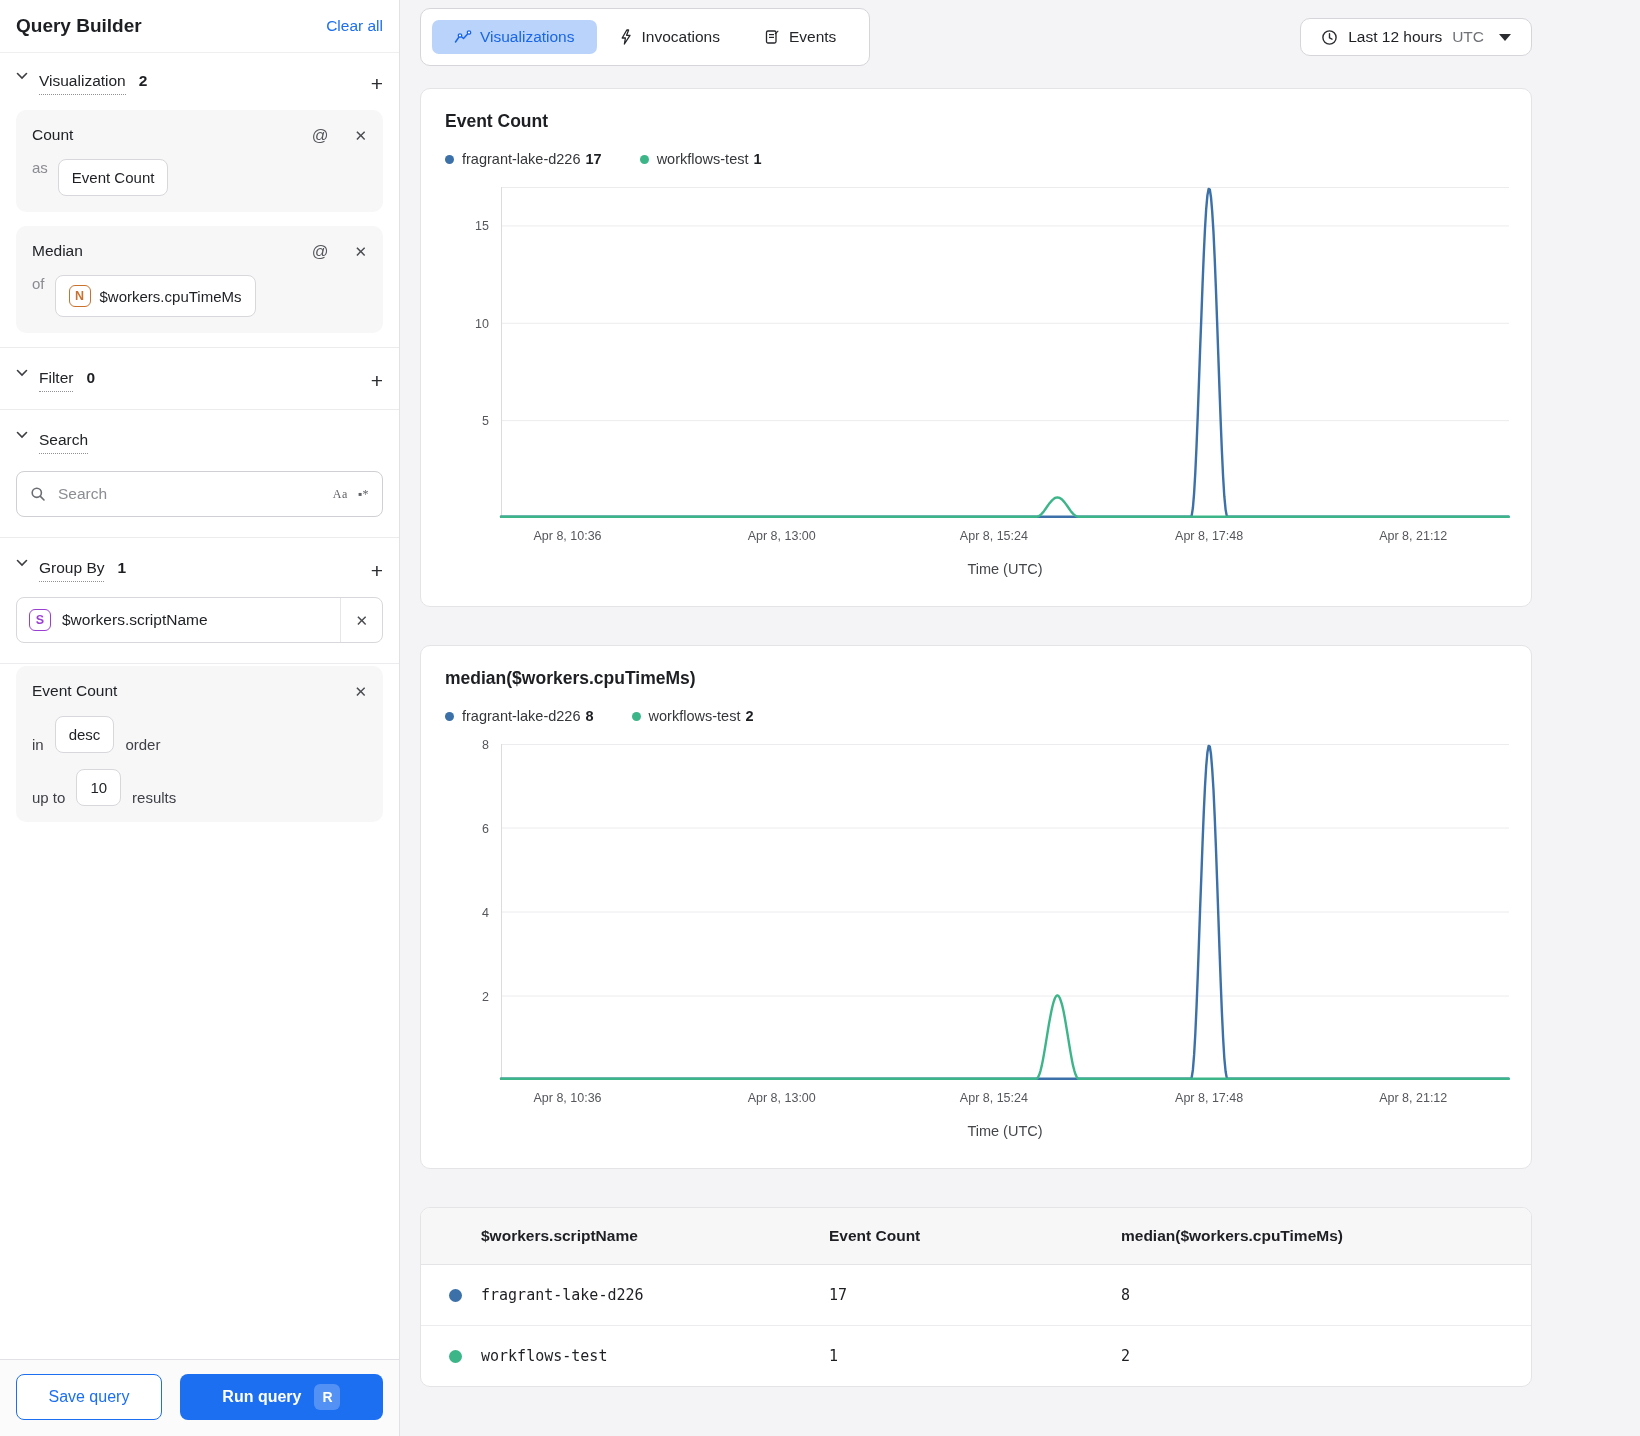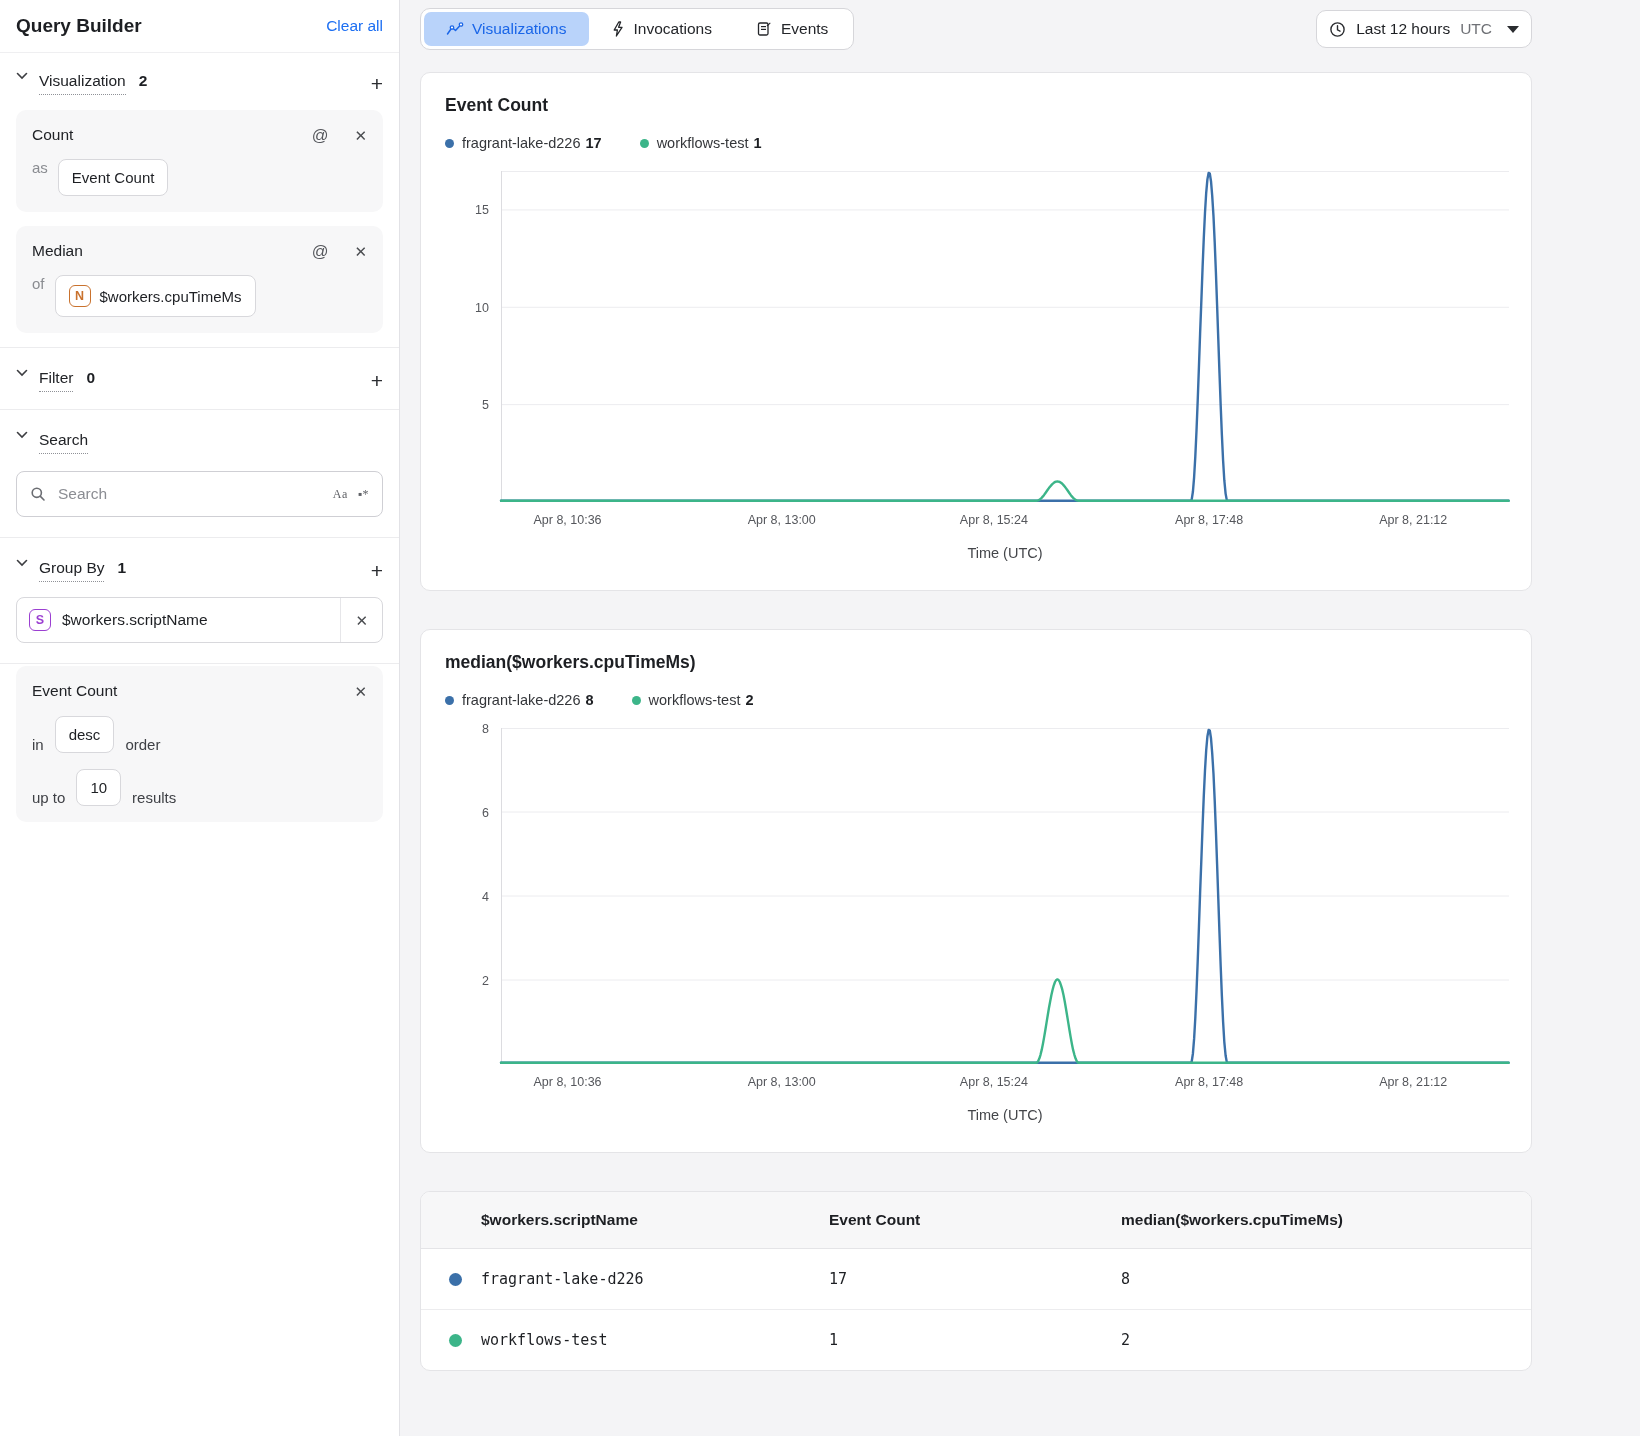--- a/index.html
+++ b/index.html
@@ -44,24 +44,24 @@
   .gb-close { border-left:1px solid #e6e6e9; align-self:stretch; display:flex; align-items:center; padding:0 14px; }
   .o-row { display:flex; align-items:flex-end; gap:11px; margin-top:16px; font-size:15px; }
   .sb-footer { border-top:1px solid #e2e2e6; background:#fbfbfc; padding:14px 16px 16px; display:flex; gap:18px; }
   .btn { height:46px; border-radius:8px; font-size:16px; cursor:pointer; font-family:inherit; }
   .btn.secondary { flex:1; background:#fff; border:1px solid #1d6ff2; color:#1d6ff2; }
   .btn.primary { flex:1.45; background:#1d6ff2; border:none; color:#fff; font-weight:600; display:flex; align-items:center; justify-content:center; gap:13px; }
   .kbd { background:rgba(255,255,255,.24); border-radius:6px; width:26px; height:26px; display:inline-flex; align-items:center; justify-content:center; font-size:14px; font-weight:600; }
   
   .main { flex:1; padding:8px 108px 0 20px; overflow:hidden; }
   .topbar { display:flex; align-items:center; justify-content:space-between; margin-bottom:22px; }
-  .tabs { display:flex; background:#fff; border:1px solid #d6d6da; border-radius:10px; padding:3px; }
+  .tabs { display:flex; background:#fff; border:1px solid #d6d6da; border-radius:10px; padding:11px; }
   .tab { display:flex; align-items:center; gap:9px; padding:8px 22px; font-size:15.5px; color:#24262a; border-radius:7px; cursor:pointer; }
   .tab.active { background:#b9d3fa; color:#1a66e8; }
-  .time-btn { display:flex; align-items:center; gap:10px; background:#fff; border:1px solid #d6d6da; border-radius:10px; padding:9px 12px; font-size:15.5px; color:#1d1f23; cursor:pointer; font-family:inherit; }
+  .time-btn { display:flex; align-items:center; gap:10px; background:#fff; border:1px solid #d6d6da; border-radius:10px; padding:9px 20px; font-size:15.5px; color:#1d1f23; cursor:pointer; font-family:inherit; }
   .time-btn .tz { color:#6f7176; }
   .caret { width:0; height:0; border-left:6px solid transparent; border-right:6px solid transparent; border-top:7px solid #2a2c30; margin-left:5px; }
   .panel { background:#fff; border:1px solid #e4e4e7; border-radius:10px; }
   .chart-panel { padding:22px 24px 24px; margin-bottom:38px; }
   .chart-title { font-size:17.5px; font-weight:700; margin:0 0 19px; }
   .legend { display:flex; gap:38px; margin-bottom:20px; font-size:14.5px; color:#34363a; }
   .legend-item { display:inline-flex; align-items:center; cursor:pointer; }
   .legend-item .dot { width:9px; height:9px; border-radius:50%; display:inline-block; margin-right:8px; }
   .legend-item b { margin-left:5px; color:#1d1f23; }
   svg { overflow:visible; display:block; }
@@ -201,20 +201,27 @@
         <span class="ob-word">order</span>
       </div>
       <div class="o-row">
         <span class="ob-word">up to</span>
         <span class="chip">10</span>
         <span class="ob-word">results</span>
       </div>
     </div>
   </div>
 
+  <div class="sb-footer">
+    <button class="btn secondary">Save query</button>
+    <button class="btn primary">
+      <span>Run query</span>
+      <span class="kbd">R</span>
+    </button>
+  </div>
 </aside>
 
 <main class="main">
   <div class="topbar">
     <div class="tabs">
       <div class="tab active">
         <span>
           <svg width="17" height="15" viewBox="0 0 17 15">
               <polyline points="1.5,12 6,5.5 9.5,8.5 15,2.5" fill="none" stroke="currentColor" stroke-width="1.5" stroke-linecap="round" stroke-linejoin="round"></polyline>
               <circle cx="6" cy="5.5" r="1.7" fill="#fff" stroke="currentColor" stroke-width="1.3"></circle>

